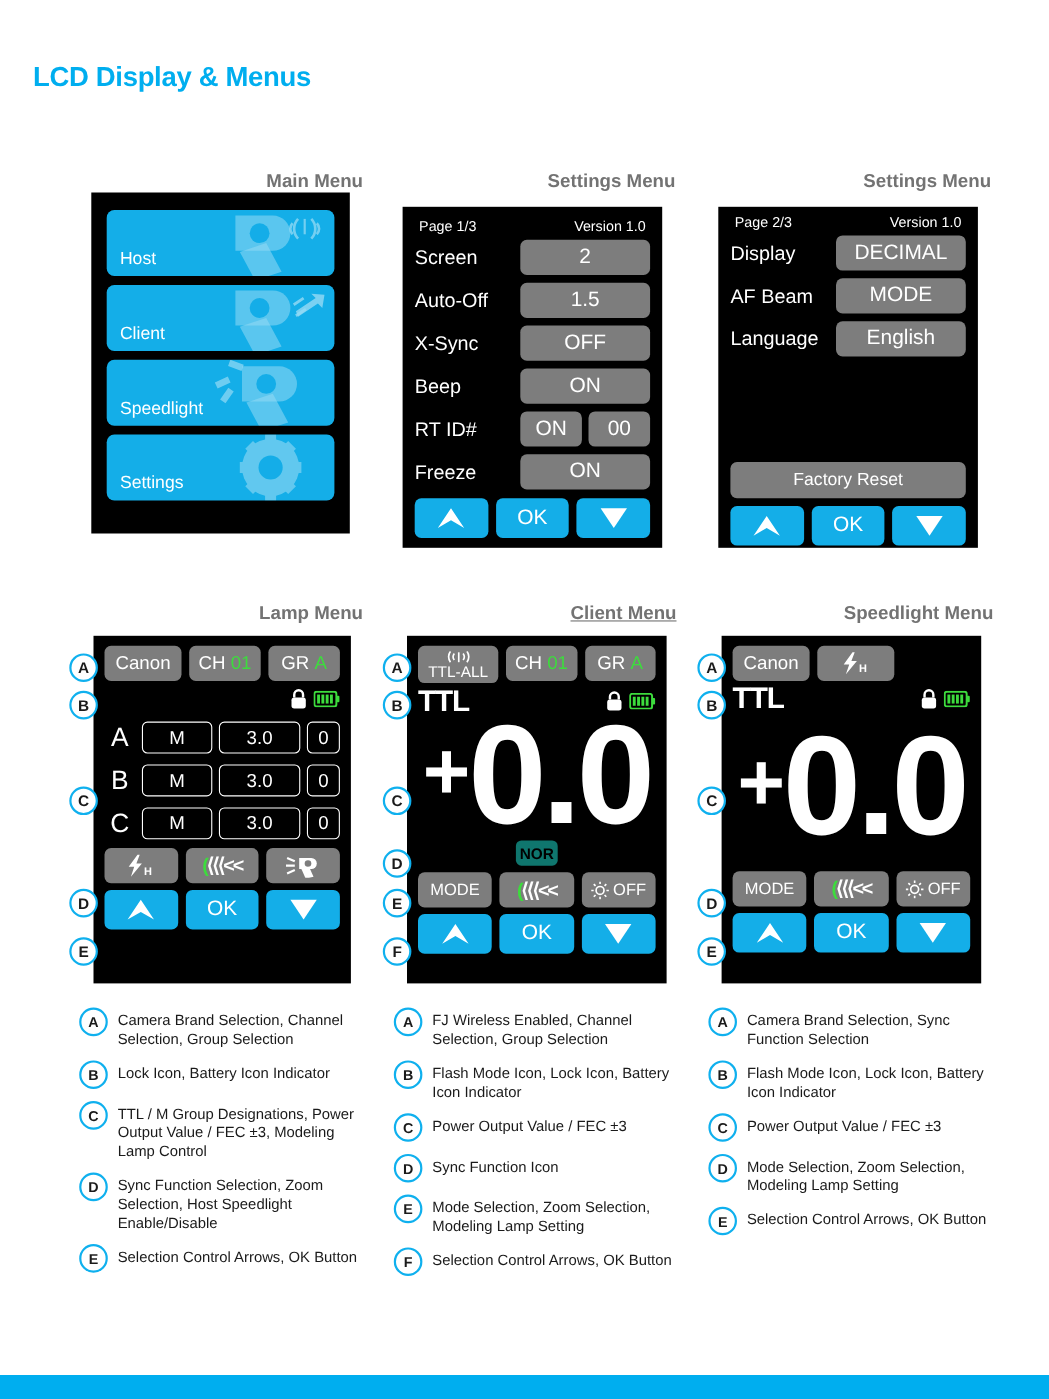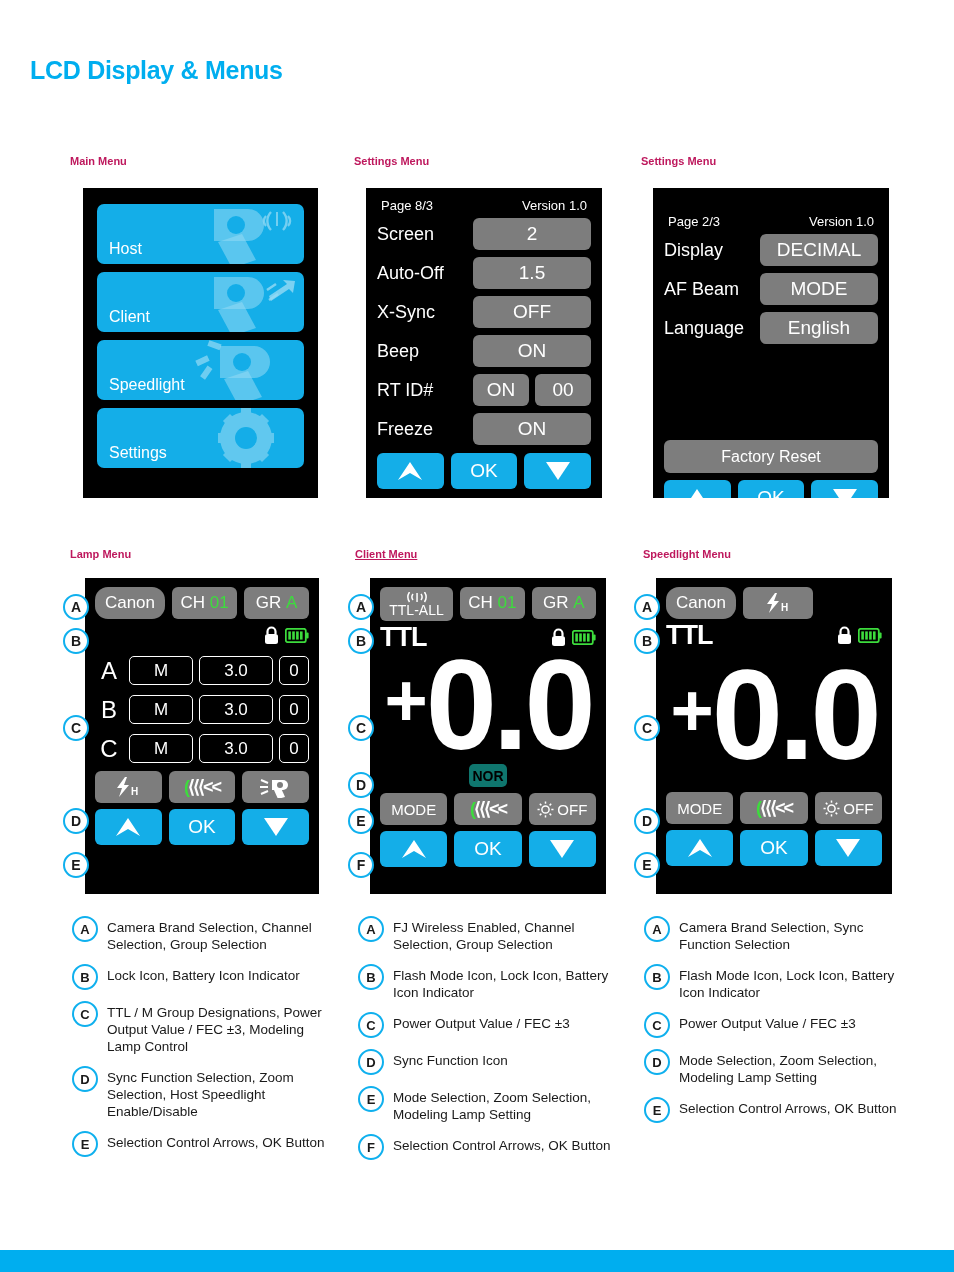--- a/index.html
+++ b/index.html
@@ -11,45 +11,45 @@
     position: relative;
     overflow: hidden;
   }
   .page-title {
     position:absolute; left:30px; top:56px;
     font-size:25px; font-weight:bold; color:#00aeef;
     letter-spacing:-0.3px;
   }
   .col-head {
     position:absolute;
-    font-size:11px; font-weight:bold; color:#be185d;
-    text-align:left; width:260px;
+    font-size:17px; font-weight:bold; color:#737373;
+    text-align:right; width:260px;
   }
   .lcd {
     position:absolute;
     background:#000000;
     overflow:hidden;
   }
   
-  #main-menu-panel { left:83px; top:188px; width:235px; height:310px; padding:16px 14px; }
+  #main-menu-panel { left:83px; top:175px; width:235px; height:310px; padding:16px 14px; }
   .mm-item {
     position:relative;
     height:60px; margin-bottom:8px;
     background:#14aee8; border-radius:7px;
     overflow:hidden;
   }
   .mm-item:last-child { margin-bottom:0; }
   .mm-label {
     position:absolute; left:12px; bottom:6px;
     color:#ffffff; font-size:16px;
   }
   .mm-art { position:absolute; right:0; top:0; width:130px; height:60px; opacity:.55; }
   
   #settings1-panel { left:366px; top:188px; width:236px; height:310px; padding:8px 11px 9px; }
-  #settings2-panel { left:653px; top:188px; width:236px; height:310px; padding:24px 11px 9px; }
+  #settings2-panel { left:653px; top:188px; width:236px; height:310px; padding:4px 11px 9px; }
   .set-head { display:flex; justify-content:space-between; color:#ffffff; font-size:13px; padding:2px 4px 4px; }
   .set-row { display:flex; align-items:center; height:34px; margin-bottom:5px;justify-content:center; }
   .set-label { color:#ffffff; font-size:18px; flex:0 0 96px; }
   .set-val {
     flex:1; height:32px; background:#7d7d7d; border-radius:6px;
     color:#ffffff; font-size:19px;
     display:flex; align-items:center; justify-content:center;
   }
   .set-val.dual-a { flex:0 0 56px; margin-right:6px; }
   .set-val.dual-b { flex:0 0 56px; }
@@ -70,21 +70,21 @@
   
   #host-panel { left:85px; top:578px; width:234px; height:316px; padding:9px 10px; }
   #client-panel { left:370px; top:578px; width:236px; height:316px; padding:9px 10px; }
   #speed-panel { left:656px; top:578px; width:236px; height:316px; padding:9px 10px; }
   .toprow { display:flex; gap:7px; }
   .chip {
     background:#7d7d7d; border-radius:6px; height:32px;
     display:flex; align-items:center; justify-content:center;
     color:#ffffff; font-size:17px; padding:0 6px;
   }
-  .chip.brand { flex:0 0 70px;border-radius:13px; }
+  .chip.brand { flex:0 0 70px; }
   .chip.ch { flex:1; }
   .chip.gr { flex:1;align-items:center; }
   .grn { color:#3ddc3d; }
   .chip.ttlall { flex:0 0 73px; flex-direction:column; gap:0; height:34px; justify-content:center; }
   .chip.ttlall .ant { line-height:8px; height:11px; }
   .chip.ttlall .lbl { font-size:14px; line-height:14px; }
   .chip.sync { flex:0 0 70px; }
   .statrow { display:flex; align-items:center; height:26px; margin-top:3px; }
   .statrow .mode { color:#ffffff; font-size:27px; font-weight:bold; letter-spacing:-1px; }
   .statrow .spacer { flex:1; }
@@ -206,21 +206,21 @@
         </g>
       </g>
       <circle cx="72" cy="30" r="11" fill="#14aee8"></circle>
     </svg>
     <span class="mm-label">Settings</span>
   </div>
 </div>
 
 <div class="lcd" id="settings1-panel">
   <div class="set-head">
-    <span>Page 8/3</span>
+    <span>Page 1/3</span>
     <span>Version  1.0</span>
   </div>
   <div class="set-row">
     <span class="set-label">Screen</span>
     <div class="set-val">2</div>
   </div>
   <div class="set-row">
     <span class="set-label">Auto-Off</span>
     <div class="set-val">1.5</div>
   </div>

